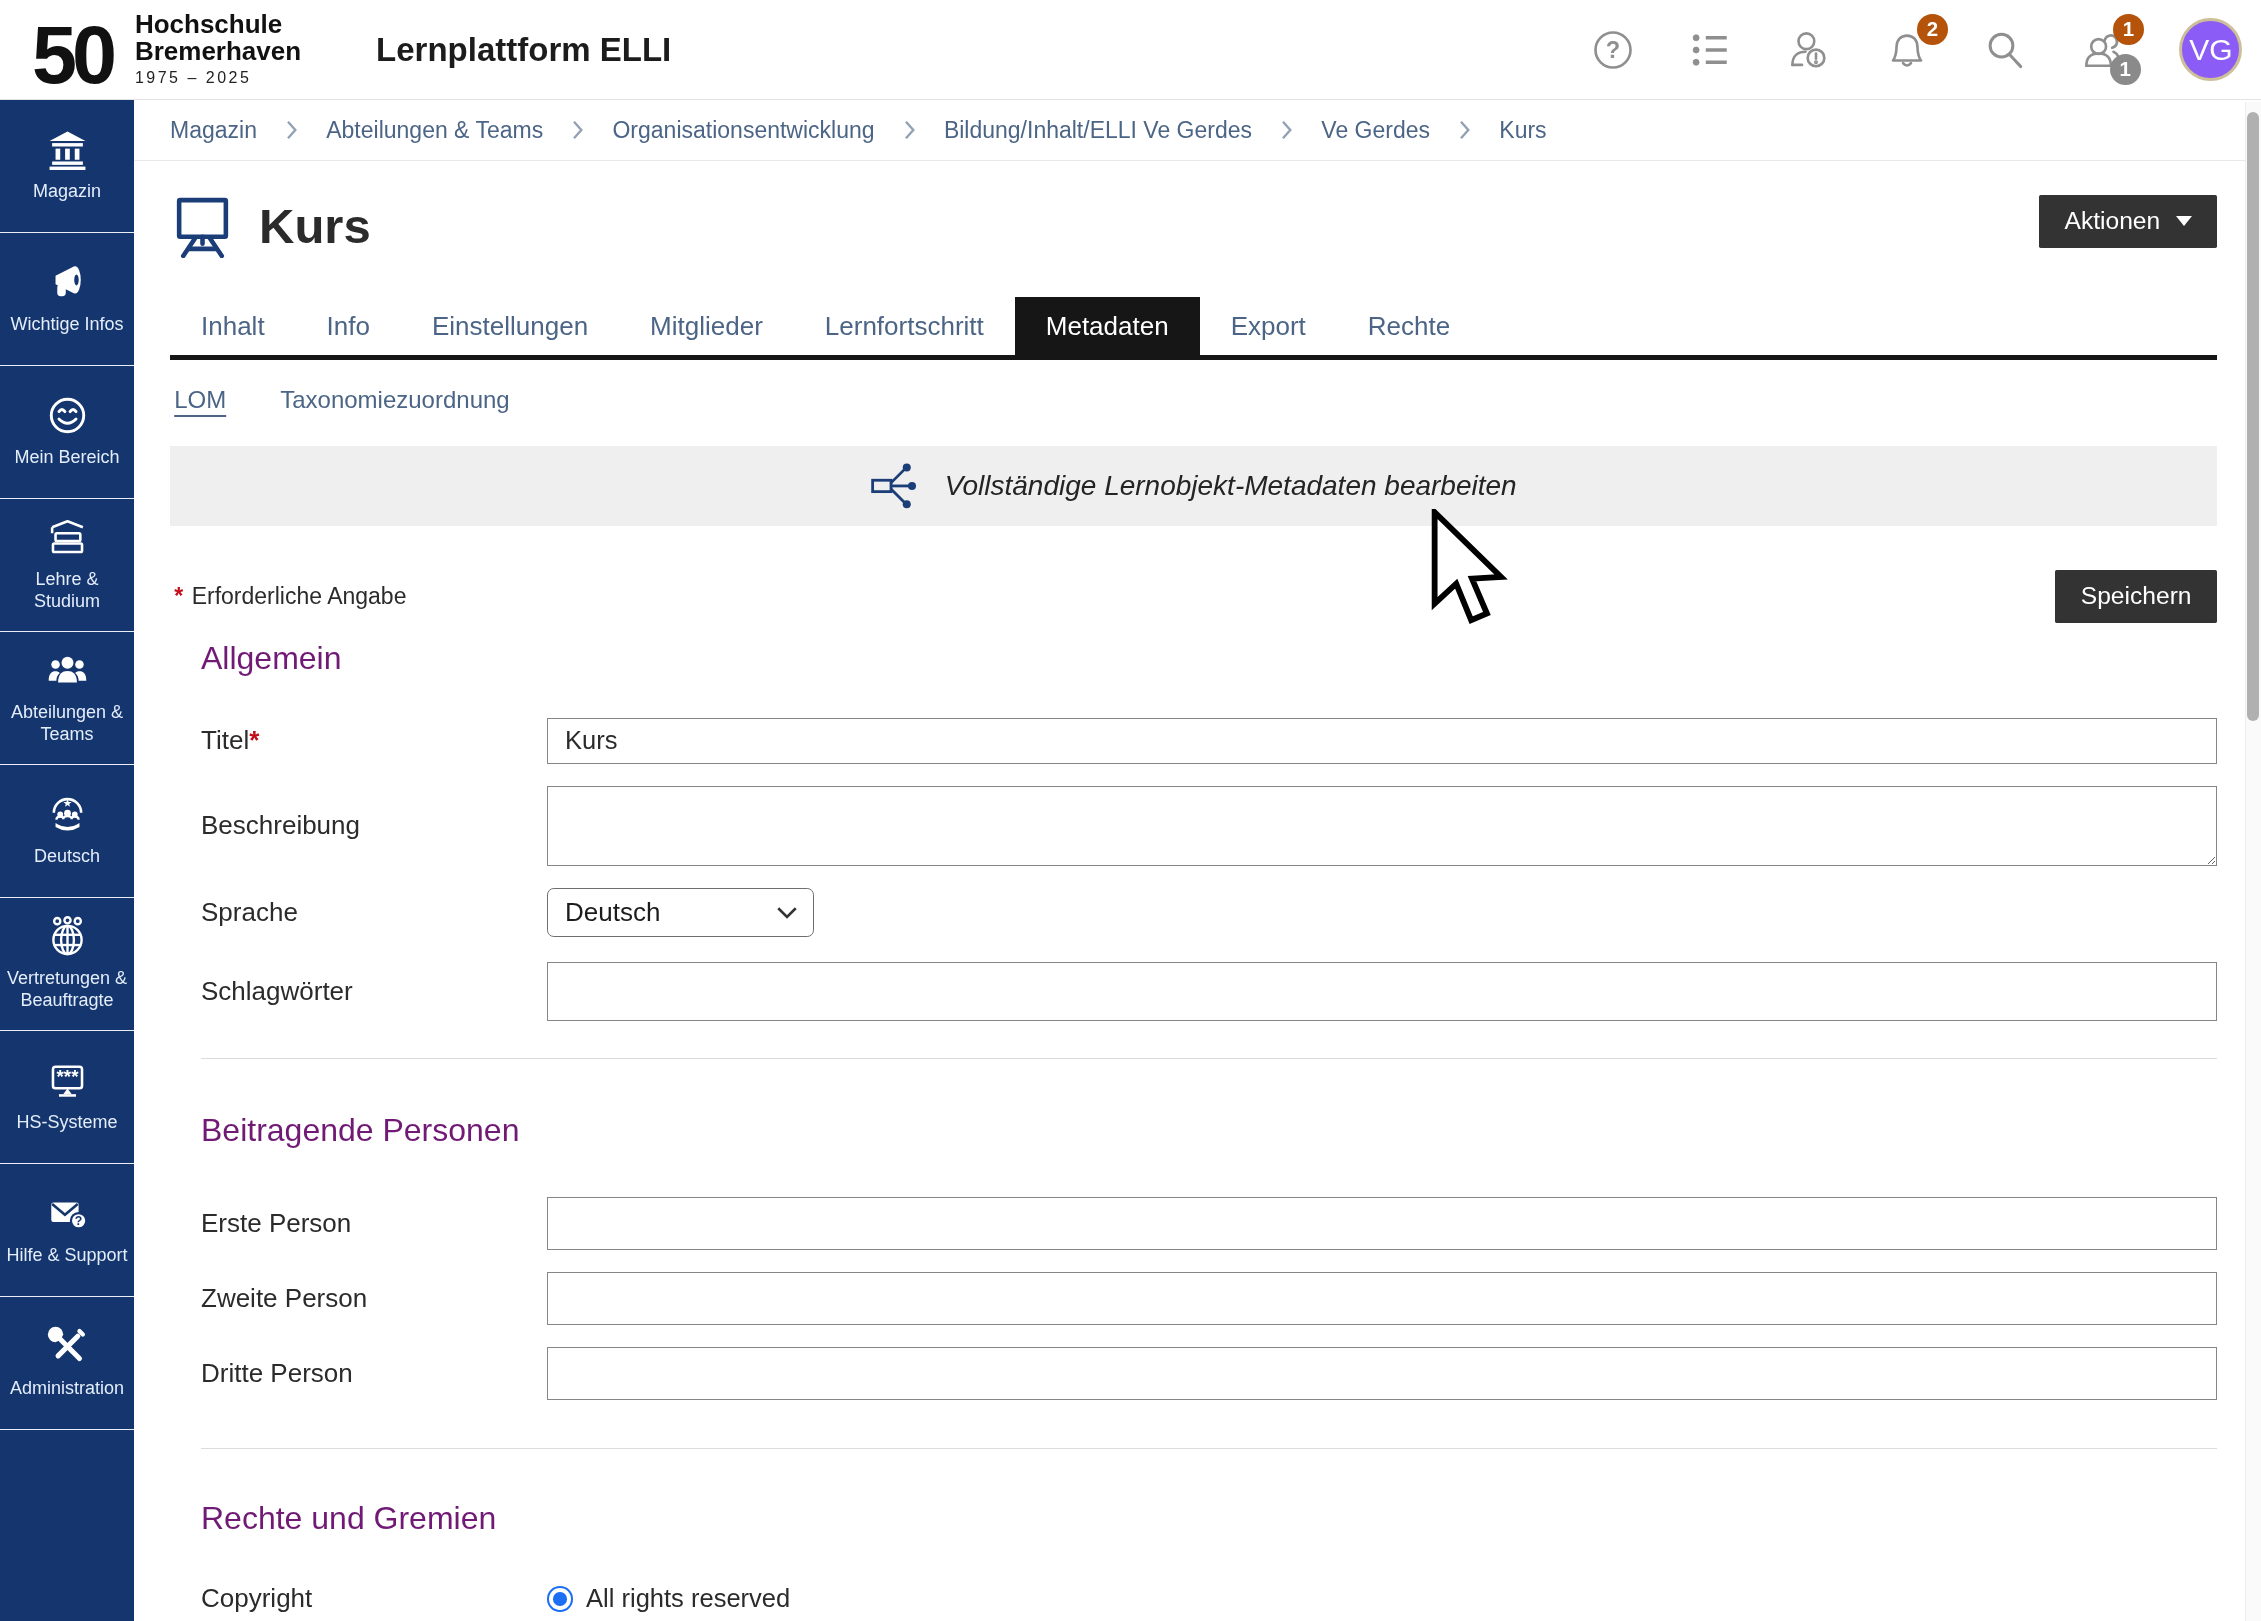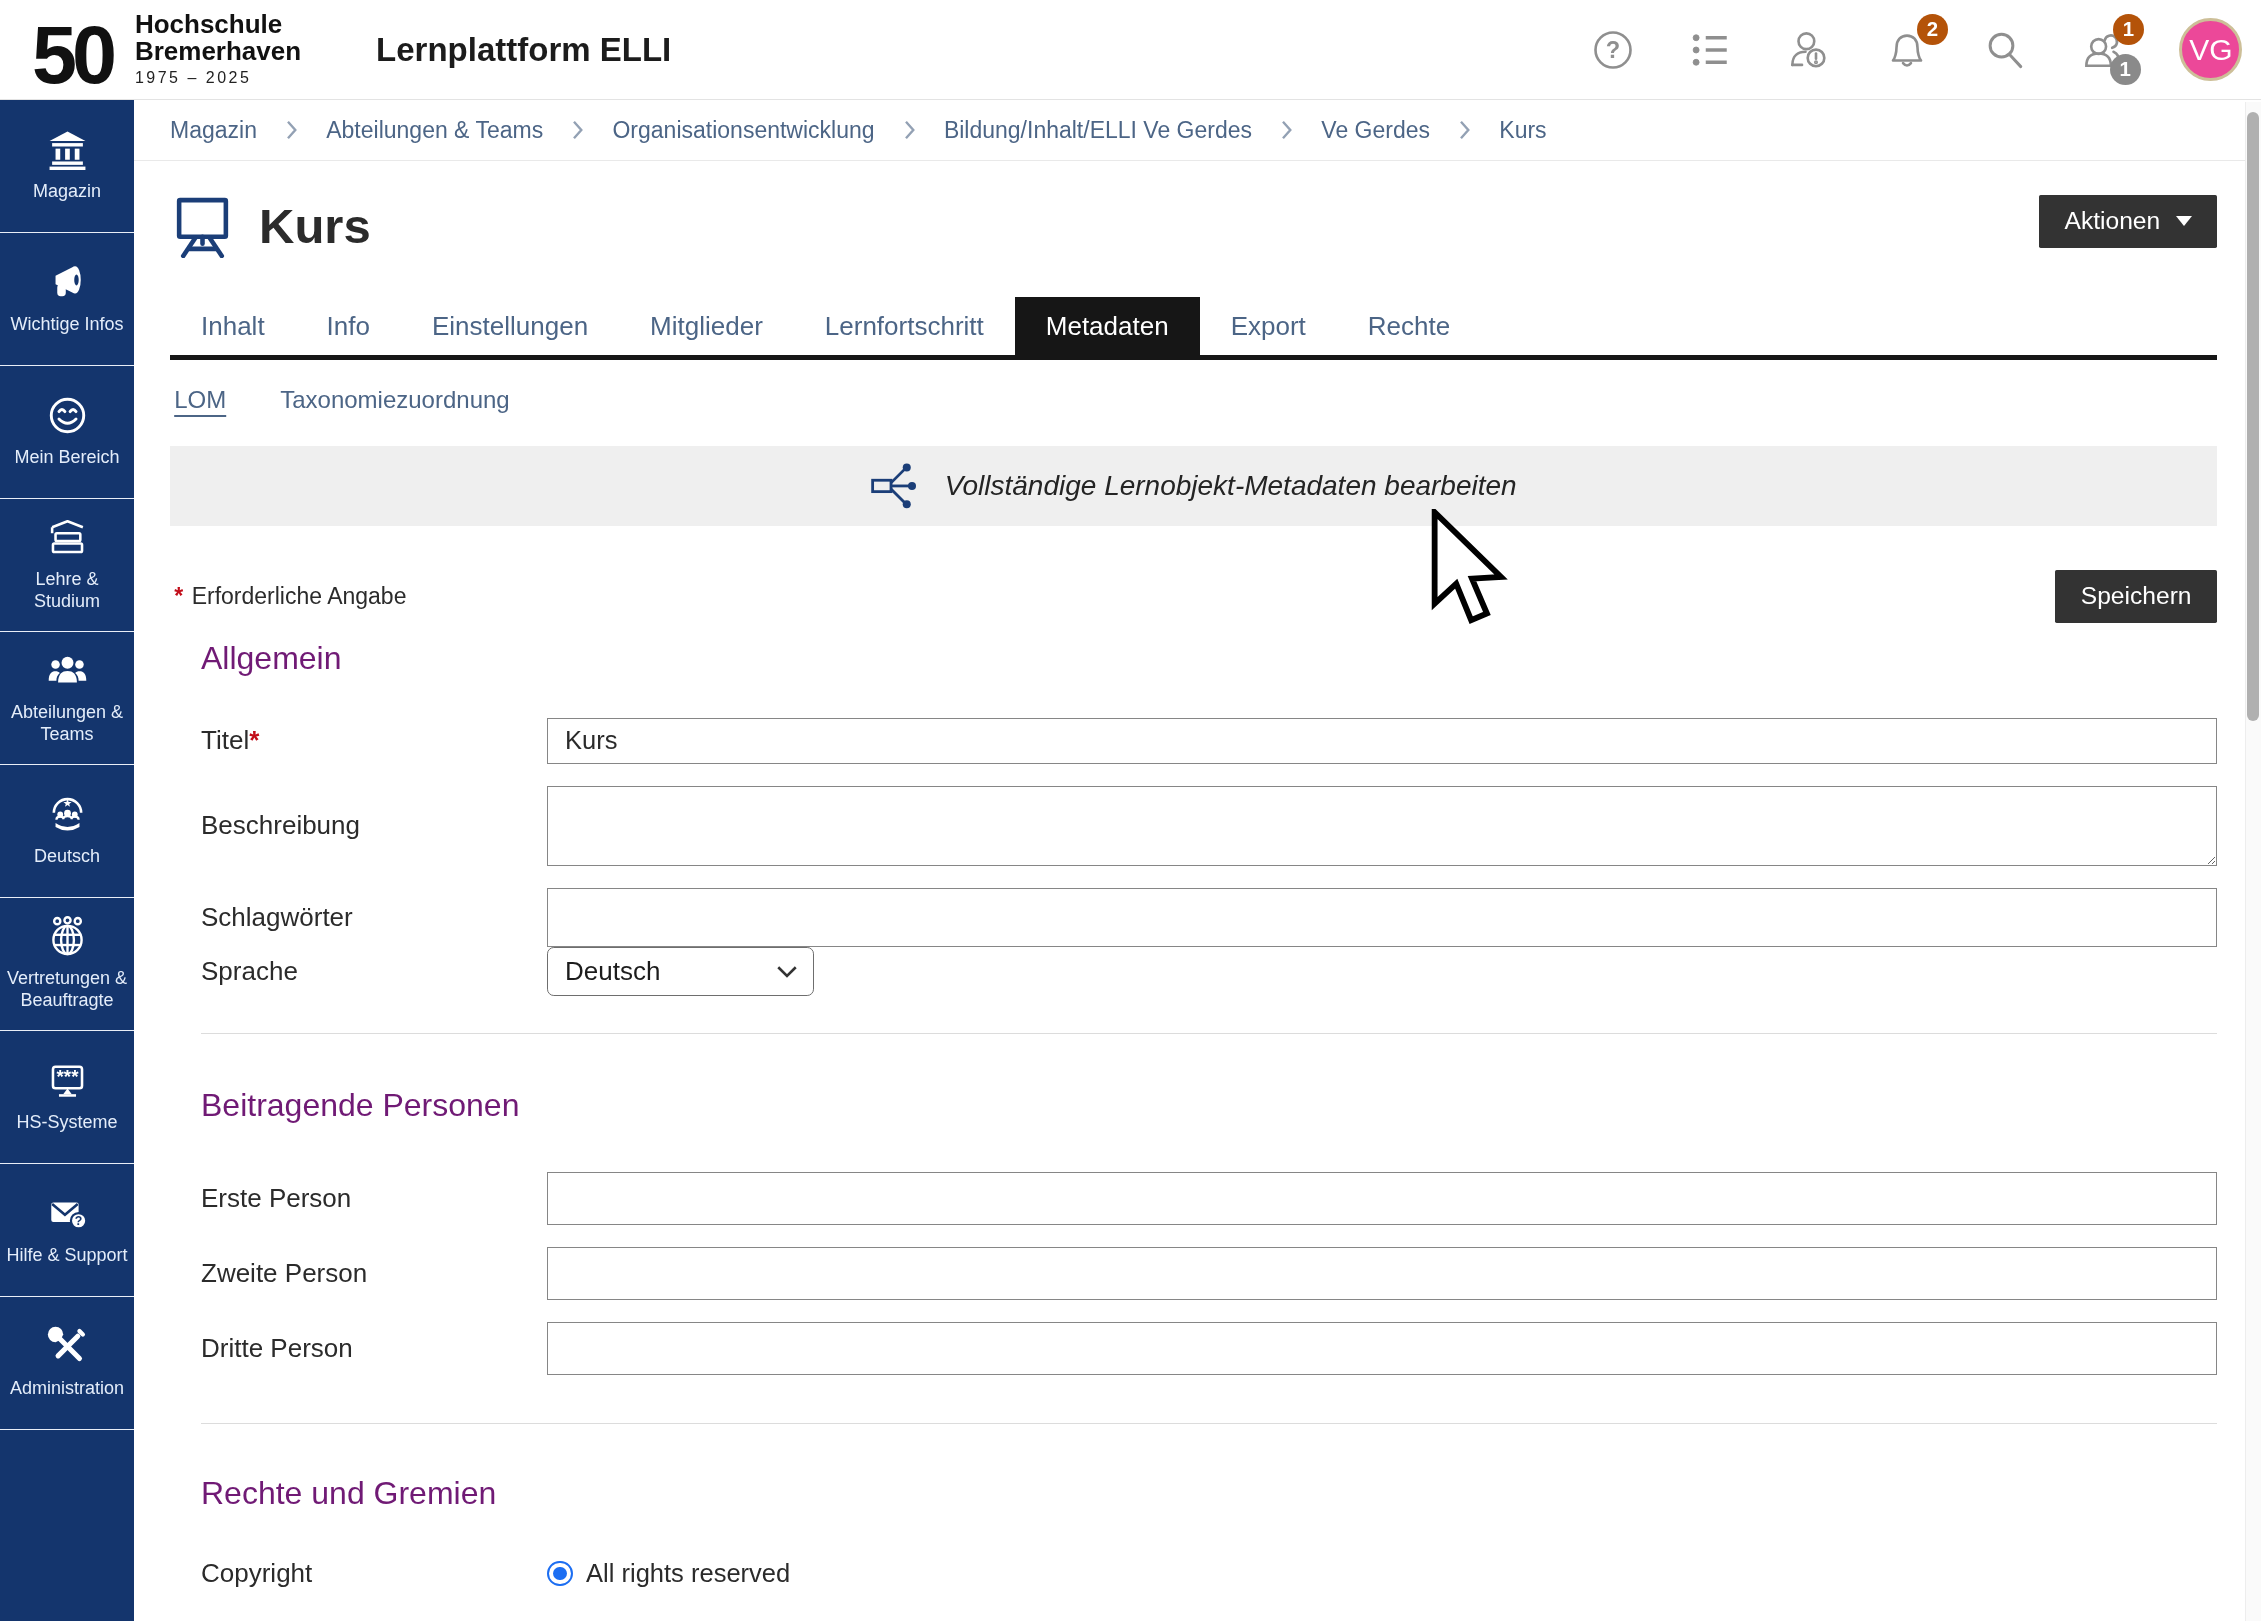--- a/index.html
+++ b/index.html
@@ -19,21 +19,21 @@
   .logo-years { font-size:16px; color:#222; letter-spacing:2.5px; margin-top:4.2px; }
   .app-title { margin-left:75px; font-size:33px; font-weight:bold; color:#1c1c1c; }
   .header-icons { margin-left:auto; margin-right:18.7px; display:flex; align-items:center; gap:54px; }
   .hicon { position:relative; width:44px; height:44px; display:flex; align-items:center; justify-content:center; cursor:pointer; }
   .hicon svg { width:42px; height:42px; }
   .badge { position:absolute; width:31px; height:31px; border-radius:50%;
     display:flex; align-items:center; justify-content:center;
     color:#fff; font-size:20.4px; font-weight:bold; }
   .badge-orange { background:#b45309; top:-13.6px; right:-18.7px; }
   .badge-gray { background:#8a8a8a; bottom:-13.6px; right:-15.3px; }
-  .avatar { width:63px; height:63px; border-radius:50%; background:#ec4899;
+  .avatar { width:63px; height:63px; border-radius:50%; background:#8b5cf6;
     border:3.4px solid #cdbf98; color:#fff; font-size:30px;
     display:flex; align-items:center; justify-content:center; cursor:pointer; }
   
   .sidebar { position:absolute; top:100px; left:0; width:134px; height:1521px; background:#14356d; z-index:5; }
   .side-item { height:133px; border-bottom:1.7px solid #e9eef7; display:flex; flex-direction:column;
     align-items:center; justify-content:center; gap:11px; cursor:pointer; padding:0 1.7px; }
   .side-item svg { width:41px; height:41px; flex:none; }
   .side-label { color:#e4edfa; font-size:18px; line-height:1.22; text-align:center; width:100%; }
   
   .main { position:absolute; top:100px; left:134px; width:2127px; height:1521px; background:#fff; }
@@ -356,37 +356,37 @@
           <span>Titel</span><span class="req-star">*</span>
         </div>
         <input class="tinput h54" type="text" value="Kurs" style="">
       </div>
 
       <div class="row">
         <div class="flabel">Beschreibung</div>
         <textarea class="tarea" style=""></textarea>
       </div>
 
-      <div class="row" style="margin-bottom:0;">
-        <div class="flabel">Schlagwörter</div>
-        <input class="tinput h70" type="text" value="" style="">
-      </div>
-
       <div class="row" style="margin-bottom:25.5px;">
         <div class="flabel">Sprache</div>
         <div>
           <div class="selectbox">
             <span>Deutsch</span>
             <svg viewBox="0 0 20 14" fill="none" stroke="#333" stroke-width="2.4">
                 <path d="M2 3 L10 11 L18 3"></path>
               </svg>
           </div>
         </div>
       </div>
 
+      <div class="row" style="margin-bottom:0;">
+        <div class="flabel">Schlagwörter</div>
+        <input class="tinput h70" type="text" value="" style="">
+      </div>
+
       <hr class="divider">
 
       <h2 class="section-title" style="margin-top:53px;">Beitragende Personen</h2>
 
       <div class="row" style="margin-top:48px;">
         <div class="flabel">Erste Person</div>
         <input class="tinput h62" type="text" value="" style="">
       </div>
       <div class="row">
         <div class="flabel">Zweite Person</div>

